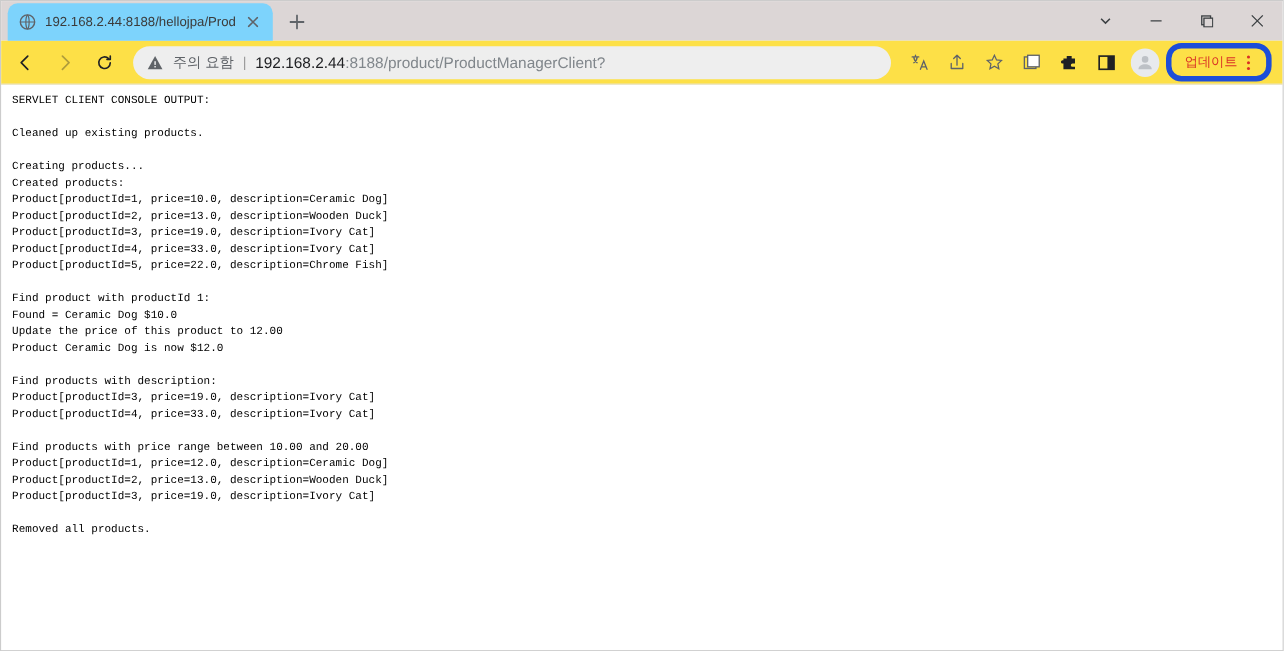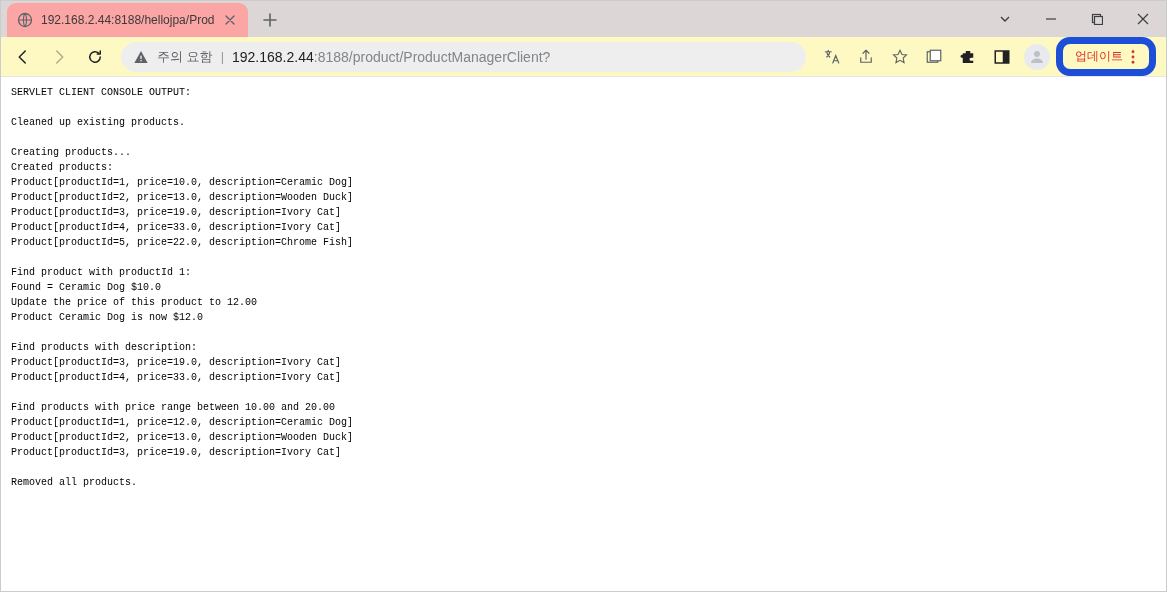--- a/index.html
+++ b/index.html
@@ -13,21 +13,21 @@
     }
     .titlebar {
       height: 36px;
       background: #dcd6d6;
       display: flex;
       align-items: flex-end;
     }
     .tab {
       margin-left: 6px;
       height: 34px;
-      background: #fca5a5;
+      background: #7dd3fc;
       border-radius: 9px 9px 0 0;
       display: flex;
       align-items: center;
       padding: 0 10px;
       gap: 8px;
       min-width: 230px;
     }
     .tab-favicon {
       width: 16px; height: 16px; display:flex; align-items:center; justify-content:center;
     }
@@ -52,21 +52,21 @@
       display: flex;
       align-items: center;
       height: 36px;
     }
     .win-btn {
       width: 46px; height: 36px; display:flex;align-items:center;justify-content:center;
       cursor:pointer;
     }
     .toolbar {
       height: 40px;
-      background: #fef9c3;
+      background: #fde047;
       display: flex;
       align-items: center;
       padding: 0 6px;
       gap: 4px;
       border-bottom: 1px solid #e6e6e6;
     }
     .nav-btn {
       width: 32px; height: 32px; display:flex;align-items:center;justify-content:center; border-radius:50%;
       cursor:pointer;
     }
@@ -83,21 +83,21 @@
       margin: 0 6px;
     }
     .omnibox .warn-icon { display:flex;align-items:center; }
     .omnibox .warn-label { font-size: 13px; color: #5f6368; }
     .omnibox .sep { color:#9a9a9a; font-size:13px; }
     .omnibox .url { font-size: 14px; color:#202124; }
     .omnibox .url .muted { color:#80868b; }
     .right-icons { display:flex; align-items:center; gap:2px; padding-right:4px;}
     .right-icons .icon-btn { width:32px; height:32px; display:flex;align-items:center;justify-content:center; cursor:pointer; border-radius:50%;}
     .update-btn {
-      border: 7px solid #1d4ed8;
+      border: 5px solid #1d4ed8;
       color: #d93025;
       font-size: 12px;
       font-weight: 500;
       padding: 4px 10px 4px 12px;
       border-radius: 14px;
       display:flex; align-items:center; gap:4px;
       cursor:pointer;
     }
     .avatar {
       width:26px; height:26px; border-radius:50%; background:#e8eaed; display:flex;align-items:center;justify-content:center;

